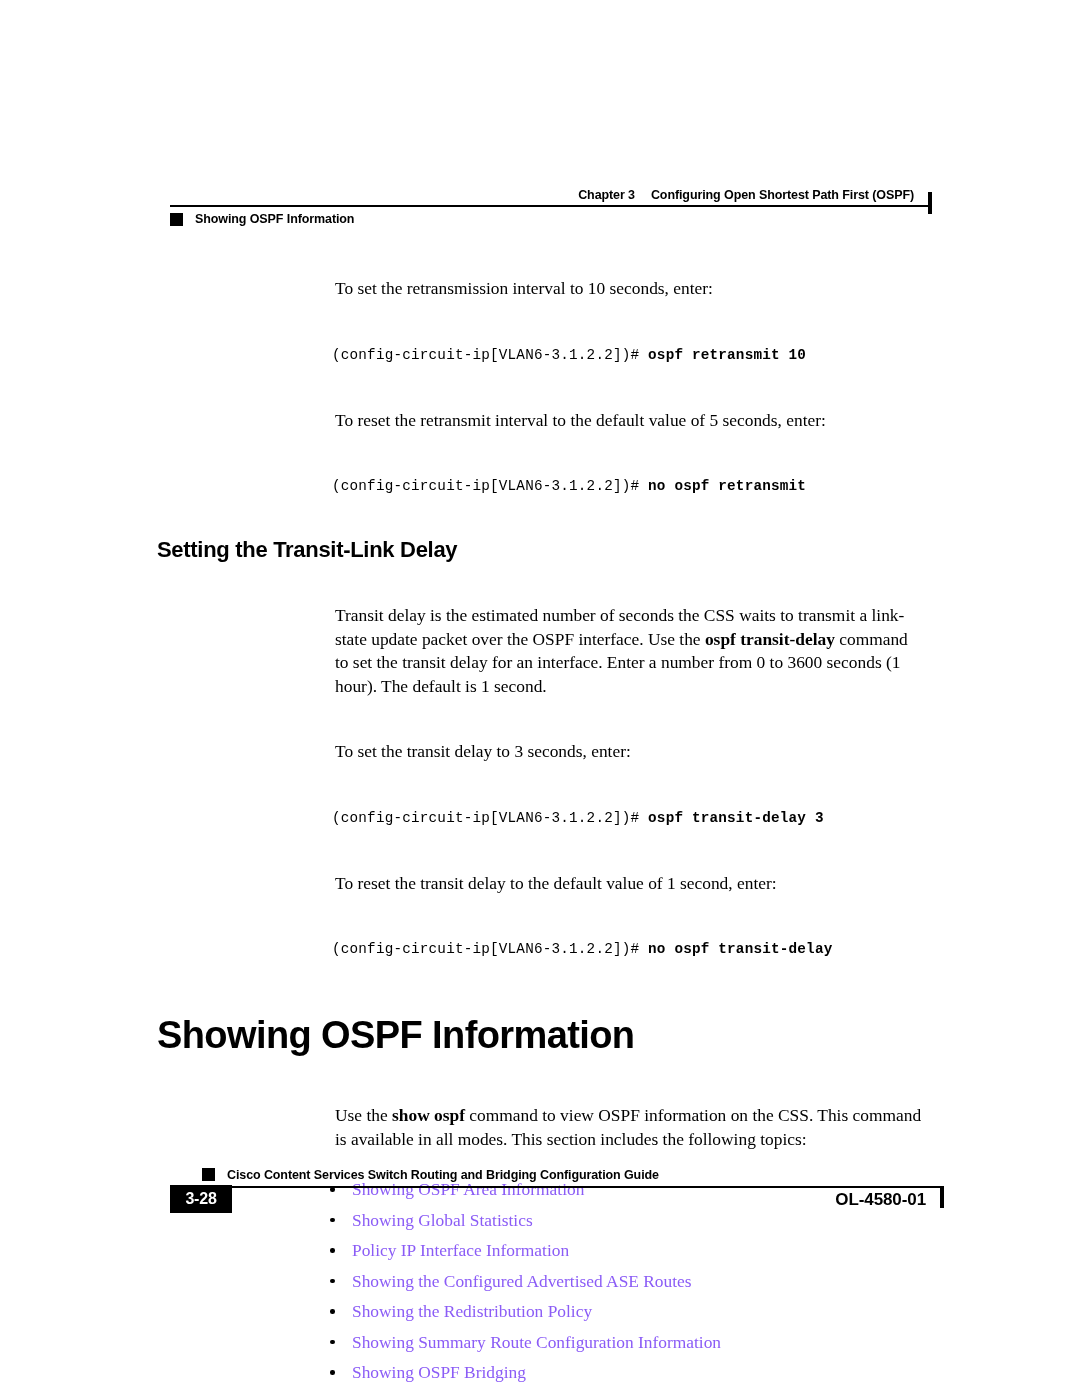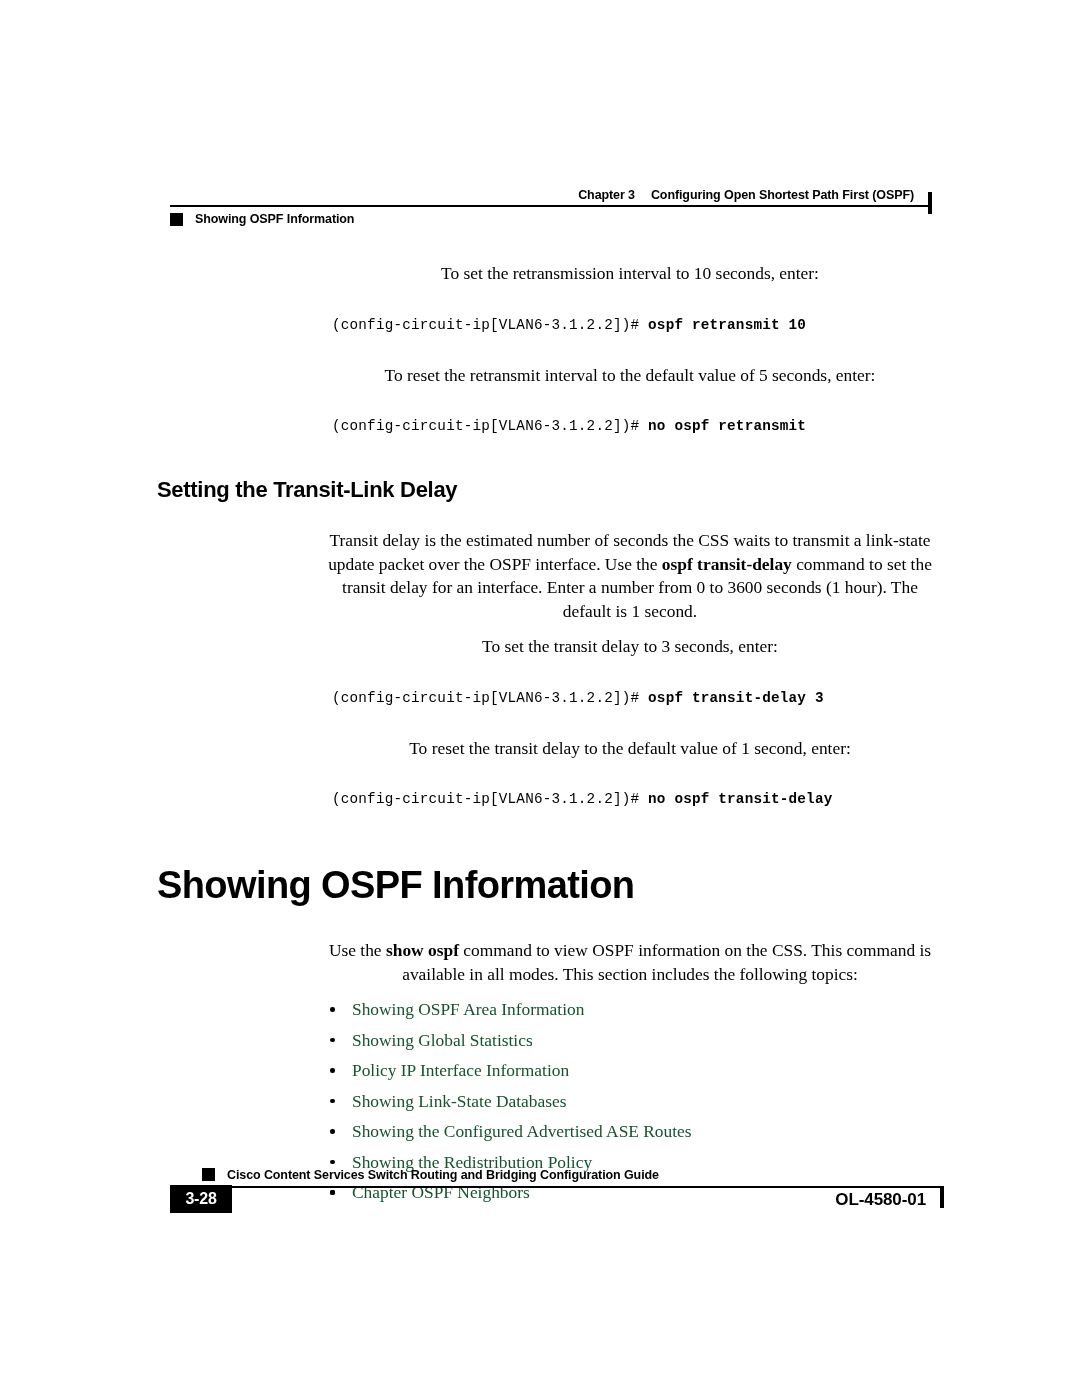--- a/index.html
+++ b/index.html
@@ -93,24 +93,24 @@
     top: 262px;
     width: 1080px;
   }
 
   .body-col {
     margin-left: 320px;
     width: 620px;
   }
 
   p.body-text {
-    margin: 0;
+    margin: 15px;
     font-size: 17.4px;
     line-height: 23.5px;
-    text-align: center;
+    text-align: left;
   }
   .spacer-12 { height: 12px; }
   .spacer-18 { height: 18px; }
   .spacer-26 { height: 26px; }
   .spacer-30 { height: 30px; }
 
   pre.code-line {
     margin: 12px;
     font-family: "Liberation Mono", "DejaVu Sans Mono", monospace;
     font-size: 14.3px;
@@ -159,21 +159,21 @@
   ul.topic-list li .bullet-dot {
     position: absolute;
     left: 10px;
     top: 9px;
     width: 4.5px;
     height: 4.5px;
     border-radius: 50%;
     background: #000;
   }
   ul.topic-list li a.topic-link {
-    color: #14532d;
+    color: #8b5cf6;
     text-decoration: none;
   }
 
   
   .page-footer {
     position: absolute;
     left: 170px;
     top: 1168px;
     width: 762px;
     height: 52px;
@@ -295,25 +295,24 @@
 
     <div style="height:32px"></div>
 
     <div class="body-col">
       <p class="body-text"><span>Use the </span><span class="bold-inline">show ospf</span><span> command to view OSPF information on the CSS. This command is available in all modes. This section includes the following topics:</span></p>
       <div class="spacer-12"></div>
       <ul class="topic-list">
         <li><span class="bullet-dot"></span><a class="topic-link" href="#">Showing OSPF Area Information</a></li>
         <li><span class="bullet-dot"></span><a class="topic-link" href="#">Showing Global Statistics</a></li>
         <li><span class="bullet-dot"></span><a class="topic-link" href="#">Policy IP Interface Information</a></li>
-        <li><span class="bullet-dot"></span><a class="topic-link" href="#">Showing Link-State Databases</a></li>
         <li><span class="bullet-dot"></span><a class="topic-link" href="#">Showing the Configured Advertised ASE Routes</a></li>
         <li><span class="bullet-dot"></span><a class="topic-link" href="#">Showing the Redistribution Policy</a></li>
-        <li><span class="bullet-dot"></span></li>
-        <li><span class="bullet-dot"></span><a class="topic-link" href="#">Chapter OSPF Neighbors</a></li>
+        <li><span class="bullet-dot"></span><a class="topic-link" href="#">Showing Summary Route Configuration Information</a></li>
+        <li><span class="bullet-dot"></span><a class="topic-link" href="#">Showing OSPF Bridging</a></li>
       </ul>
     </div>
 
   </div>
 
   <div class="page-footer">
     <div class="footer-square"></div>
     <div class="footer-title">Cisco Content Services Switch Routing and Bridging Configuration Guide</div>
     <div class="footer-rule"></div>
     <div class="footer-pagebox">3-28</div>

